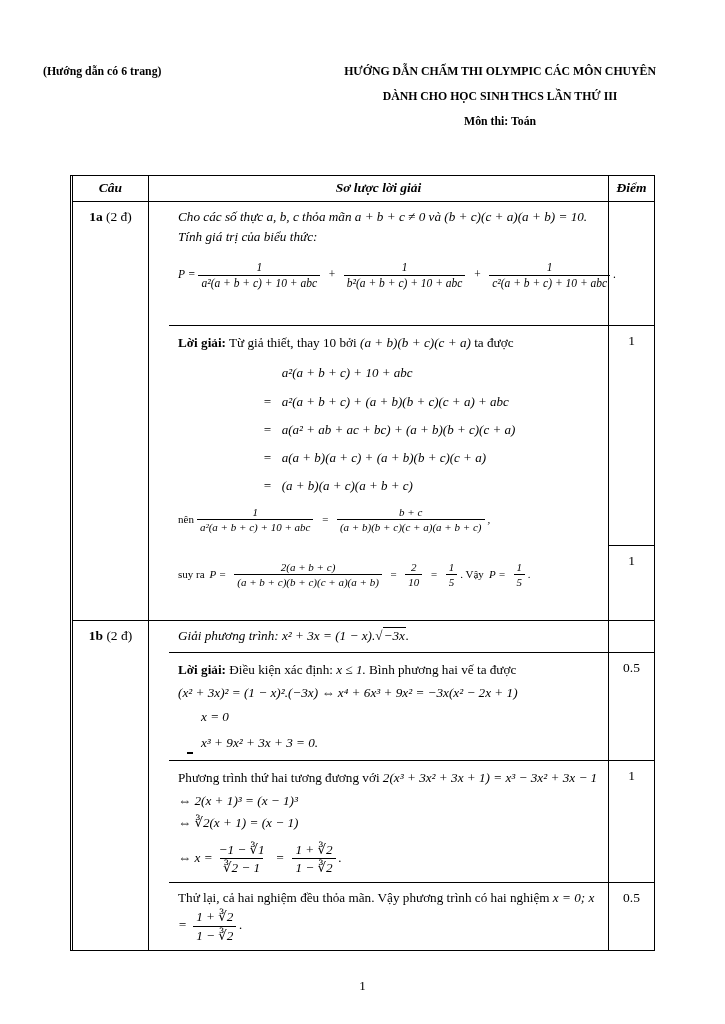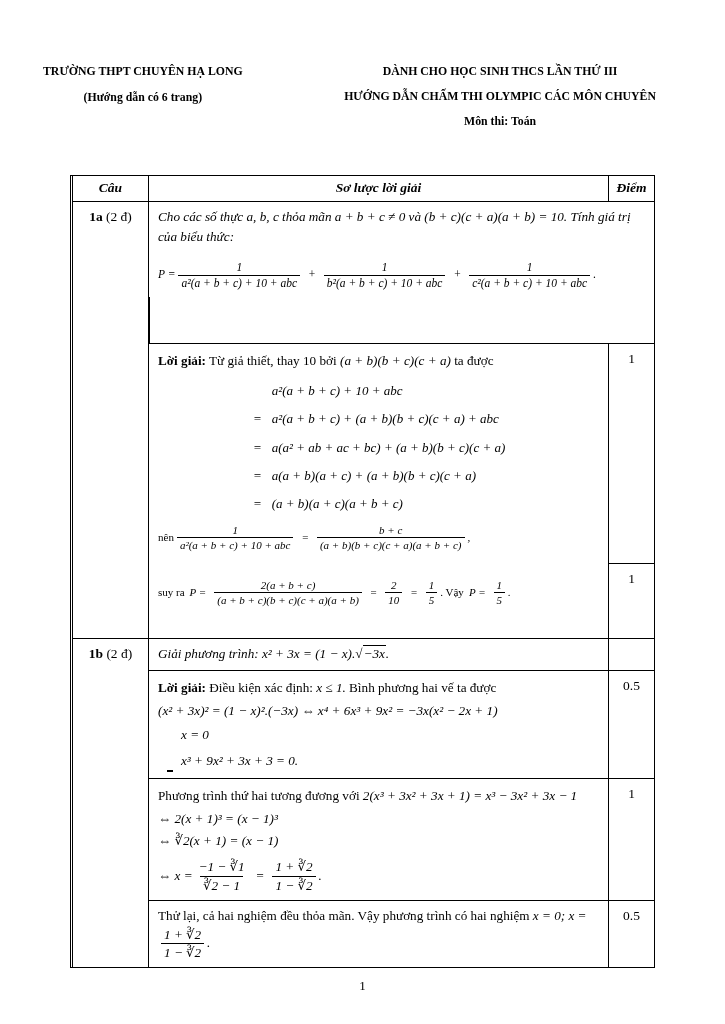--- a/index.html
+++ b/index.html
@@ -25,32 +25,32 @@
 
   
   .table { margin: 36px 27px 0; border: 1px solid #000; border-left: 3px double #000; }
   .trow { display: flex; }
   .thead { border-bottom: 1px solid #000; align-items: flex-end; }
   .th { font-weight: bold; font-style: italic; text-align: center; padding: 4px 0 5px; }
   .cell-cau { width: 76px; flex: 0 0 76px; border-right: 1px solid #000; }
   .cell-main { flex: 1 1 auto; min-width: 0; }
   .cell-score { width: 46px; flex: 0 0 46px; border-left: 1px solid #000; }
 
-  .rowgroup { display: flex; border-bottom: 1px solid #000; }
+  .rowgroup { display: flex; border-bottom: 1px solid #000; gap: 20px; }
   .rowgroup.last { border-bottom: none; }
   .cau-label { padding-top: 7px; text-align: center; }
   .group-body { flex: 1 1 auto; min-width: 0; display: flex; flex-direction: column; }
 
   .subrow { display: flex; }
   .subrow.hr { border-bottom: 1px solid #000; }
   .subrow.hr-score .sub-score { border-bottom: 1px solid #000; }
   .sub-main { flex: 1 1 auto; min-width: 0; padding: 5px 9px 6px; line-height: 1.55; font-size: 13.2px; }
   .sub-score { width: 46px; flex: 0 0 46px; border-left: 1px solid #000; text-align: center; padding-top: 7px; }
 
-  .sr-p1a  { min-height: 124px; flex-direction: column; }
+  .sr-p1a  { min-height: 124px; }
   .sr-s1a1 { min-height: 220px; }
   .sr-s1a2 { min-height: 74px; }
   .sr-p1b  { min-height: 27px; }
   .sr-s1b1 { min-height: 96px; }
   .sr-s1b2 { min-height: 117px; }
   .sr-s1b3 { min-height: 50px; }
 
   
   .frac { display: inline-flex; flex-direction: column; align-items: center; vertical-align: middle;
           margin: 0 3px; line-height: 1.3; font-style: italic; text-align: center; }
@@ -81,26 +81,25 @@
 
   .footer { position: absolute; bottom: 30px; left: 0; right: 0; text-align: center; font-size: 13px; }
 </style>
 </head>
 <body>
 
 <div class="page">
 
   <div class="header">
     <div class="header-left">
-      <div class="bold">TRƯỜNG THPT CHUYÊN HẠ LONG</div>
       <div class="bold">(Hướng dẫn có 6 trang)</div>
     </div>
     <div class="header-right">
+      <div class="bold">HƯỚNG DẪN CHẤM THI OLYMPIC CÁC MÔN CHUYÊN</div>
       <div class="bold">DÀNH CHO HỌC SINH THCS LẦN THỨ III</div>
-      <div class="bold">HƯỚNG DẪN CHẤM THI OLYMPIC CÁC MÔN CHUYÊN</div>
       <div class="bold">Môn thi: Toán</div>
     </div>
   </div>
 
   <div class="table">
 
     <div class="trow thead">
       <div class="cell-cau th">Câu</div>
       <div class="cell-main th">Sơ lược lời giải</div>
       <div class="cell-score th">Điểm</div>

